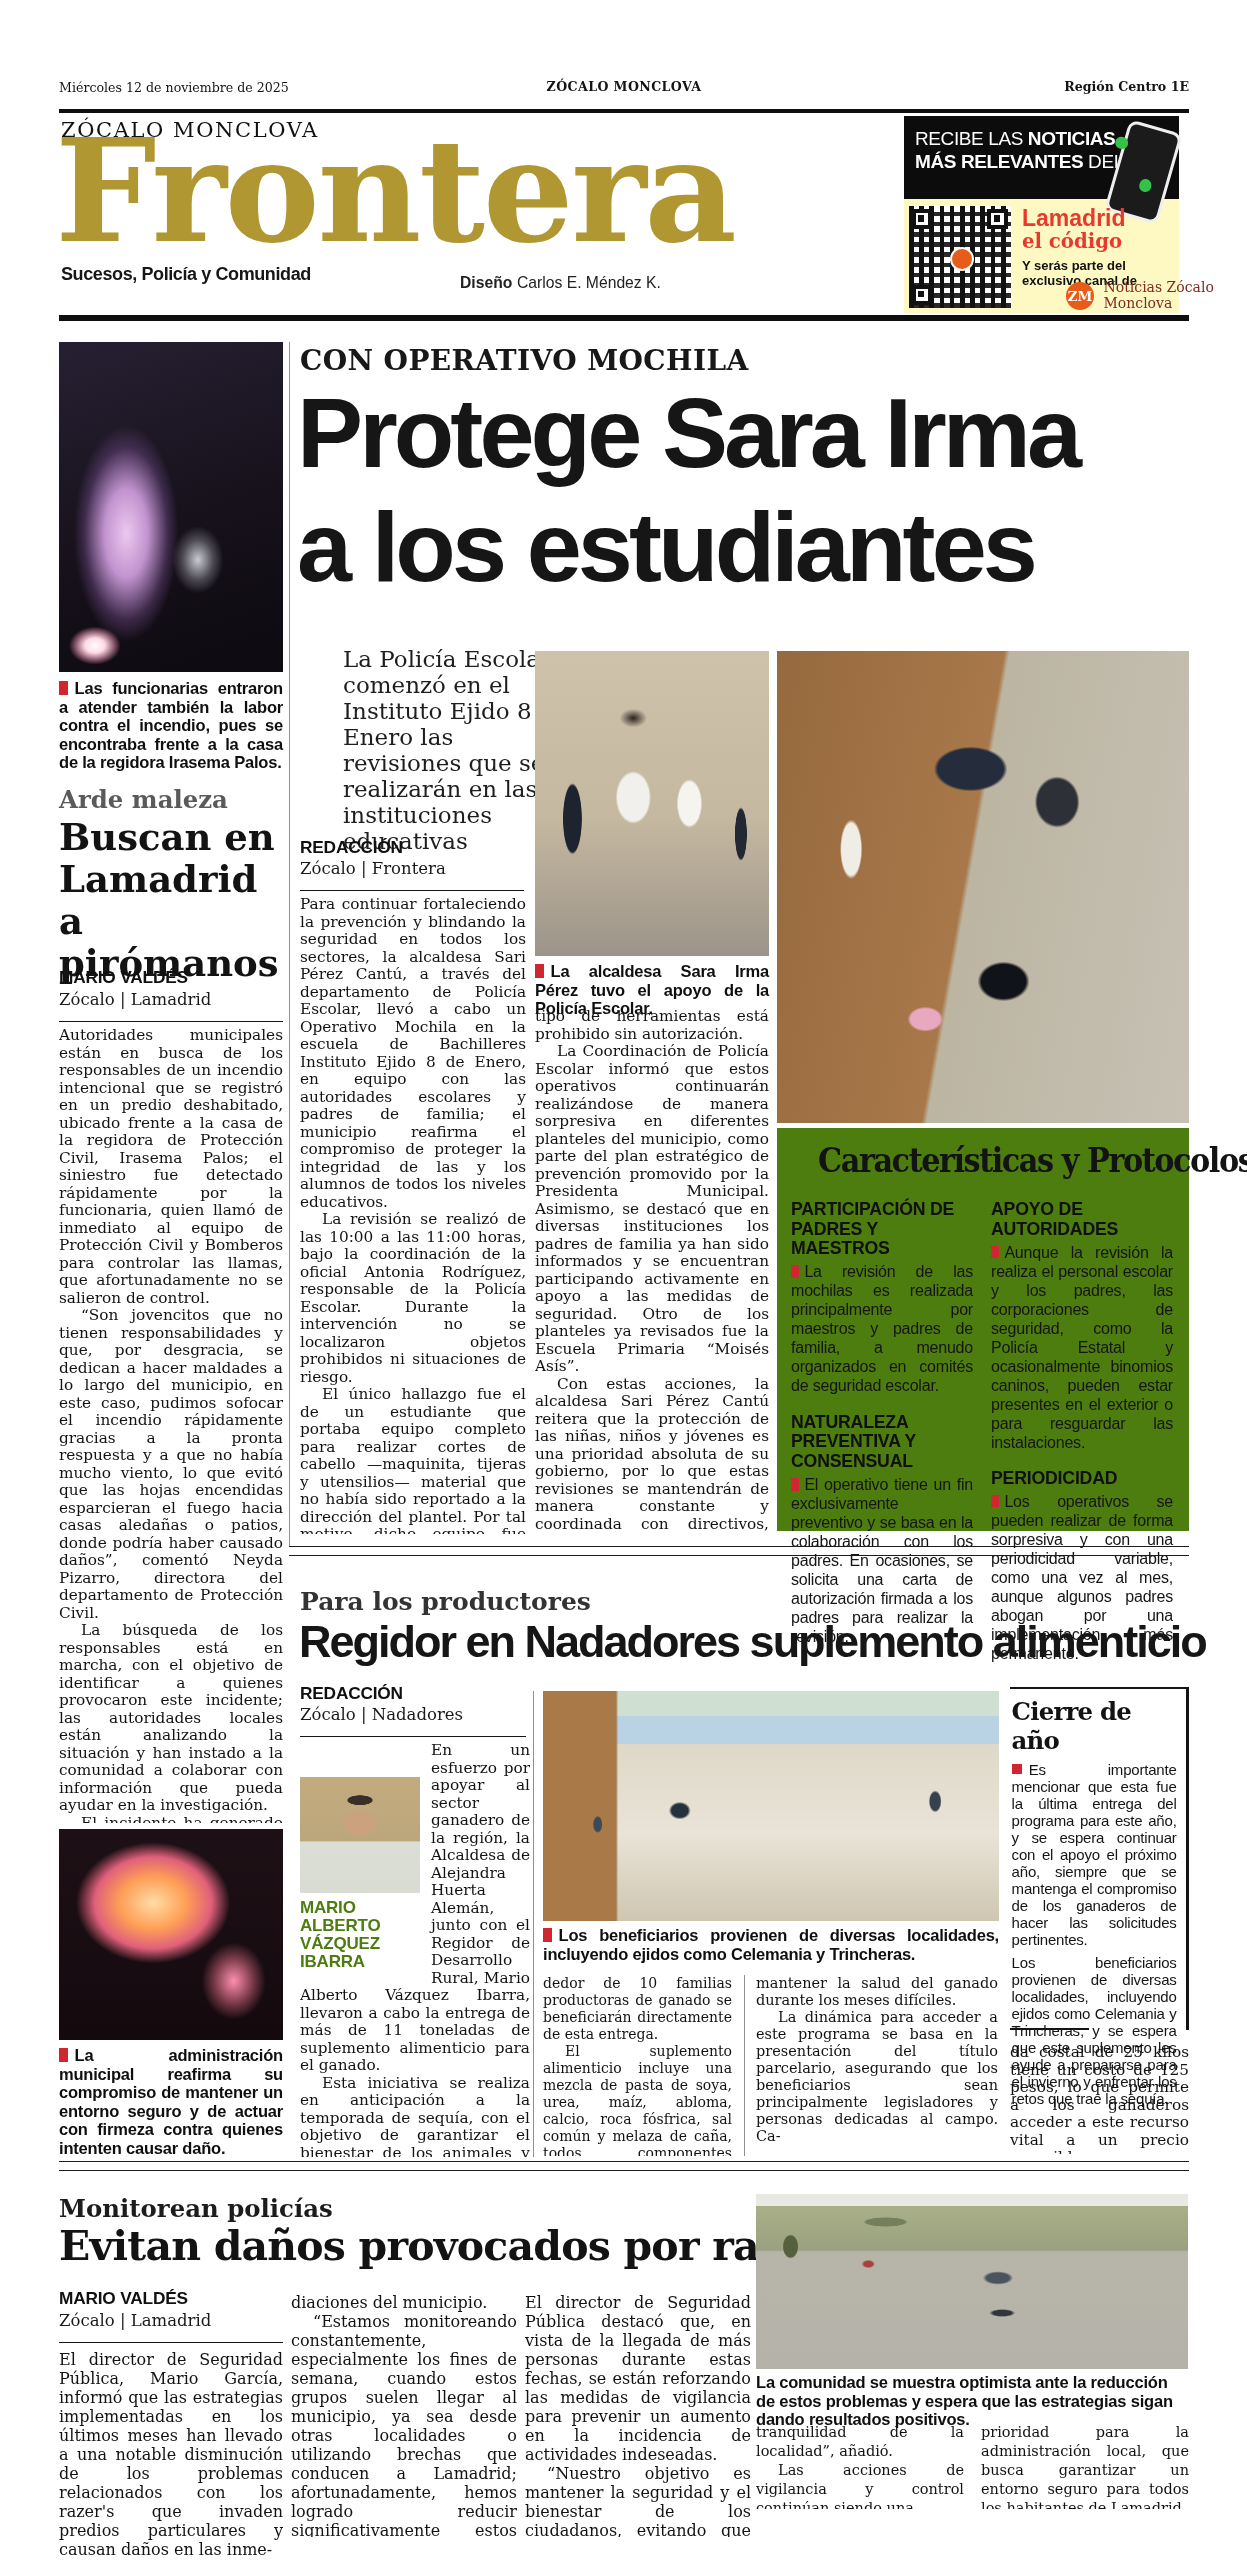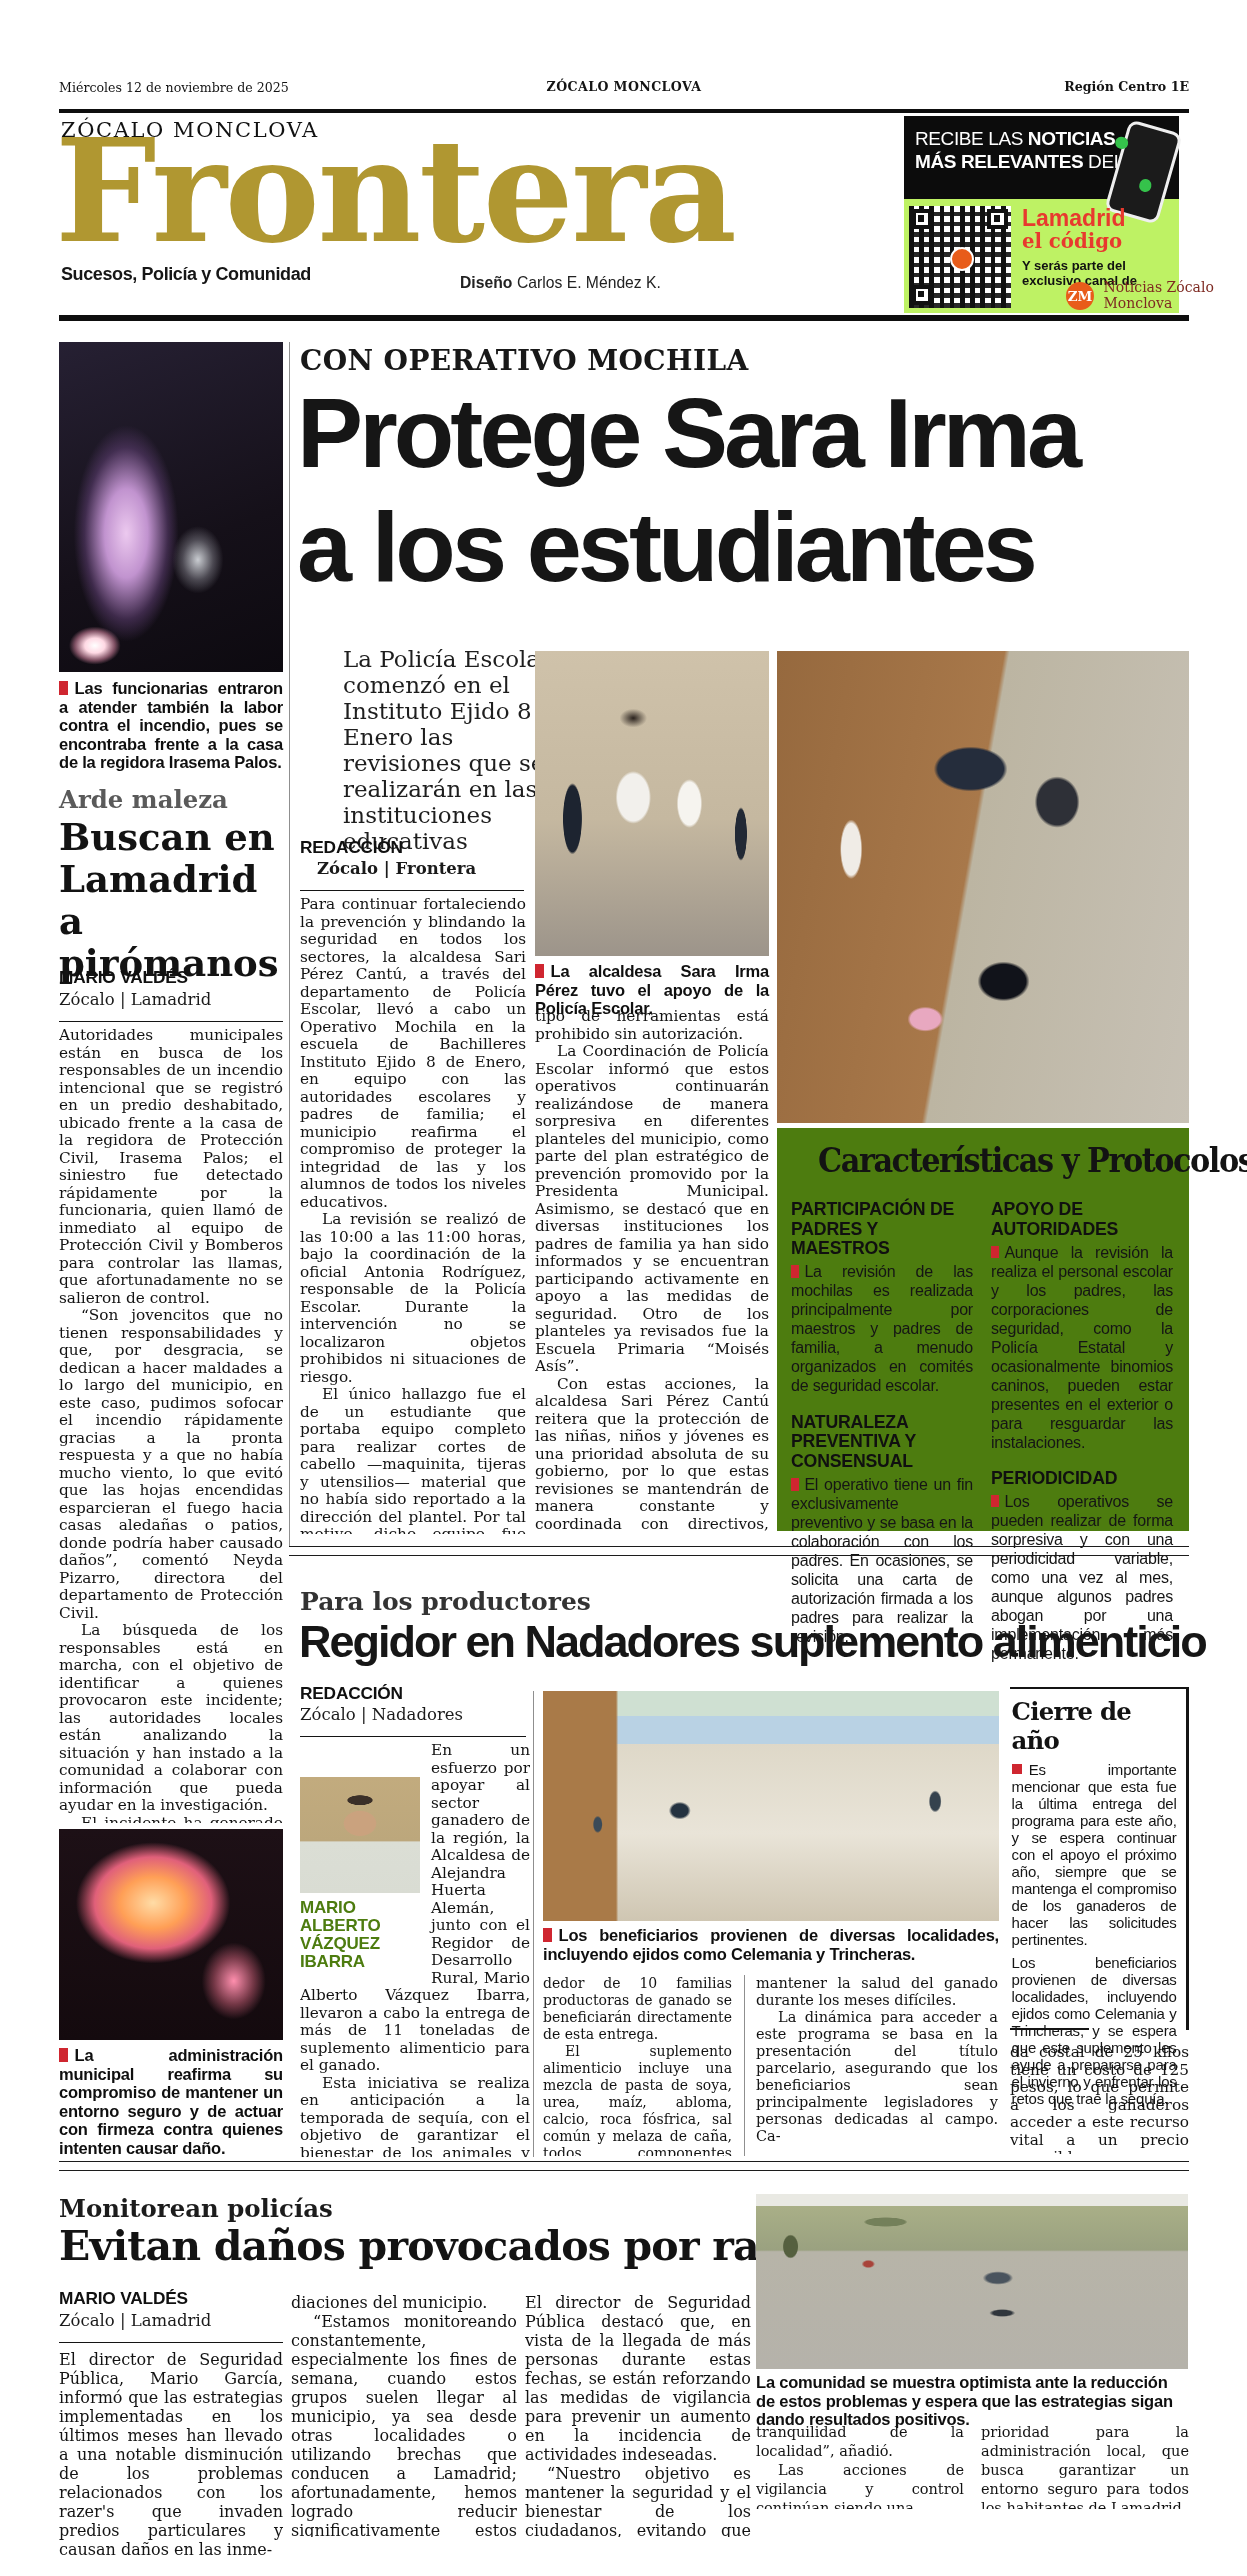--- a/index.html
+++ b/index.html
@@ -13,21 +13,21 @@
   .topbar-region{left:865px;width:324px;top:79px;text-align:right;font-weight:bold;}
   .rule-heavy{background:#0e0e0e;}
   .masthead-label{left:61px;top:118px;font-size:21px;letter-spacing:1.6px;color:#111;}
   .masthead-title{left:55px;top:120px;font-size:143px;line-height:1;font-weight:bold;
                   color:#b09731;letter-spacing:-2.4px;}
   .masthead-sub{left:61px;top:264px;font-size:18px;font-weight:bold;letter-spacing:-0.4px;color:#161616;}
   .design-credit{left:460px;top:274px;font-size:15.7px;color:#222;}
   .design-credit b{margin-right:4.7px;}
 
   
-  .promo{left:904px;top:116px;width:275px;height:197px;background:#bef264;}
+  .promo{left:904px;top:116px;width:275px;height:197px;background:#fef9c3;}
   .promo-dark{position:absolute;left:0;top:0;right:0;height:83px;background:#0c0c0c;
               padding:11px 0 0 11px;box-sizing:border-box;}
   .promo-line{font-family:"Liberation Sans",sans-serif;color:#fff;font-size:19px;line-height:23px;
               letter-spacing:-0.4px;white-space:nowrap;}
   .phone{position:absolute;right:7.9px;top:9.4px;width:49px;height:88px;border:3.9px solid #efefef;
          border-radius:9.4px;background:#1b1b1b;transform:rotate(16deg);}
   .phone .dot{position:absolute;width:12.6px;height:12.6px;border-radius:50%;background:#35c24b;}
   .qr{position:absolute;left:4.7px;top:90px;width:102px;height:102px;background:
       repeating-linear-gradient(0deg,rgba(17,17,17,.9) 0 4.7px,transparent 4.7px 10.2px),
       repeating-linear-gradient(90deg,#111 0 4.7px,#fff 4.7px 10.2px);}
@@ -205,21 +205,21 @@
   <div class="vrule" style="left:289px;top:342px;height:1205px;"></div>
 
   <div class="abs kicker" style="left:300px;top:344px;font-size:28px;letter-spacing:0.4px;color:#181818;">CON OPERATIVO MOCHILA</div>
   <div class="abs mega" style="left:297px;top:376px;font-size:99px;line-height:114px;">
     <div>Protege Sara Irma</div>
     <div>a los estudiantes</div>
   </div>
 
   <div class="abs deck" style="left:300px;top:646px;width:226px;margin-left:43px;">La Policía Escolar comenzó en el Instituto Ejido 8 de Enero las revisiones que se realizarán en las instituciones educativas</div>
   <div class="abs byline-author" style="left:300px;top:837px;">REDACCIÓN</div>
-  <div class="abs byline-place" style="left:317px;top:857px;font-weight:bold;">Zócalo | Frontera</div>
+  <div class="abs byline-place" style="left:300px;top:857px;">Zócalo | Frontera</div>
   <div class="abs byline-rule" style="left:300px;top:882px;width:224px;"></div>
   <div class="abs bodytext" style="left:300px;top:896px;width:226px;height:638px;overflow:hidden;">
     <p>Para continuar fortaleciendo la prevención y blindando la seguridad en todos los sectores, la alcaldesa Sari Pérez Cantú, a través del departamento de Policía Escolar, llevó a cabo un Operativo Mochila en la escuela de Bachilleres Instituto Ejido 8 de Enero, en equipo con las autoridades escolares y padres de familia; el municipio reafirma el compromiso de proteger la integridad de las y los alumnos de todos los niveles educativos.</p>
     <p>La revisión se realizó de las 10:00 a las 11:00 horas, bajo la coordinación de la oficial Antonia Rodríguez, responsable de la Policía Escolar. Durante la intervención no se localizaron objetos prohibidos ni situaciones de riesgo.</p>
     <p>El único hallazgo fue el de un estudiante que portaba equipo completo para realizar cortes de cabello —maquinita, tijeras y utensilios— material que no había sido reportado a la dirección del plantel. Por tal motivo, dicho equipo fue asegurado temporalmente y se solicitó que el alumno fuera acompañado por su madre, padre o tutor al finalizar la jornada, ya que el ingreso de este</p>
   </div>
 
   <div class="abs photo ph-group" style="left:535px;top:651px;width:234px;height:305px;"></div>
   <div class="abs caption" style="left:535px;top:962px;width:234px;">
     <span class="bullet"></span><span>La alcaldesa Sara Irma Pérez tuvo el apoyo de la Policía Escolar.</span>

